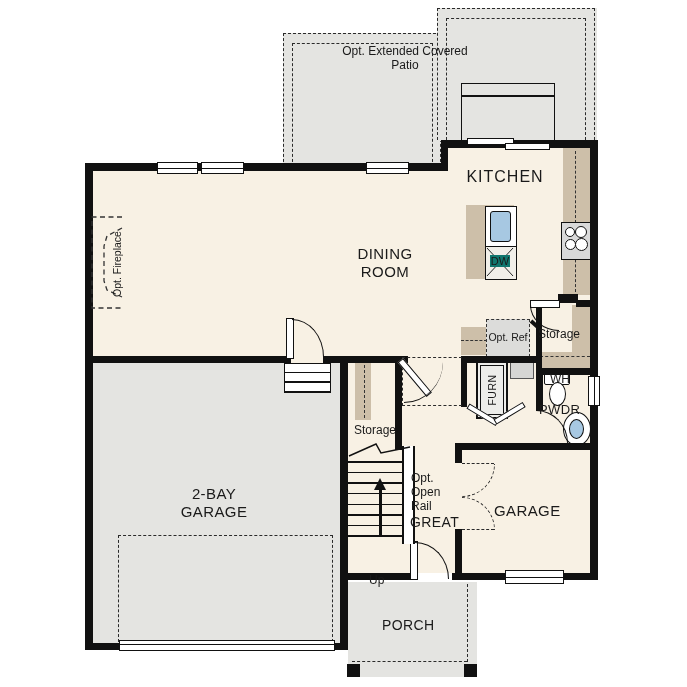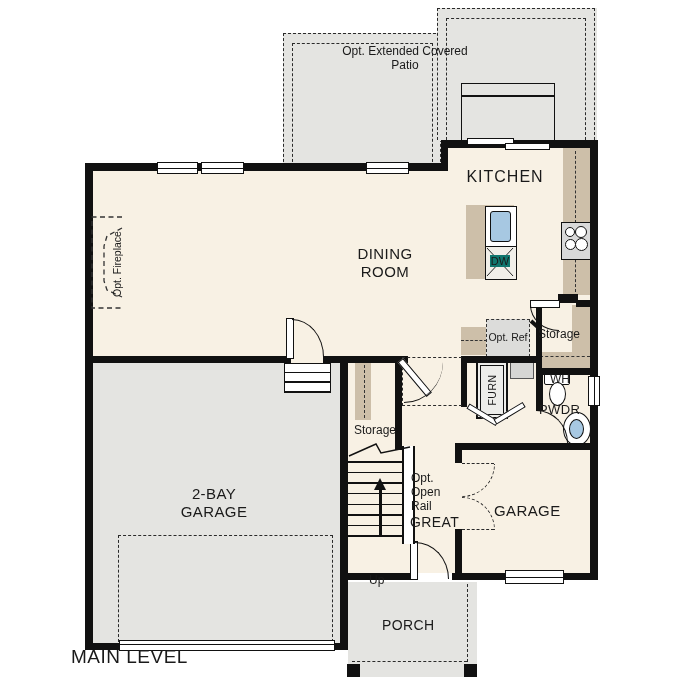--- a/index.html
+++ b/index.html
@@ -177,21 +177,20 @@
   </svg>
 
   <div class="sm ctr" style="left:302px;top:45px;width:130px;margin-left:38px;">Opt. Extended Covered Patio</div>
   <div class="lbl" style="left:462px;top:167px;width:86px;font-size:16px;letter-spacing:1px;">KITCHEN</div>
   <div class="lbl" style="left:345px;top:245px;width:80px;">DINING ROOM</div>
   <div class="lbl" style="left:164px;top:485px;width:100px;">2-BAY GARAGE</div>
   <div class="lbl" style="left:494px;top:502px;">GARAGE</div>
   <div class="lbl" style="left:410px;top:514px;font-size:14px;">GREAT</div>
   <div class="lbl" style="left:539px;top:402px;font-size:13px;">PWDR</div>
   <div class="lbl" style="left:382px;top:617px;font-size:14px;">PORCH</div>
-  <div class="lbl" style="left:71px;top:646px;font-size:19px;letter-spacing:.5px;">MAIN LEVEL</div>
   <div class="sm" style="left:538px;top:328px;">Storage</div>
   <div class="sm ctr" style="left:350px;top:424px;width:50px;">Storage</div>
   <div class="sm" style="left:369px;top:554px;margin-top:20px;">Up</div>
   <div class="sm" style="left:411px;top:472px;width:44px;">Opt. Open Rail</div>
   <div class="sm ctr" style="left:505px;top:373px;width:30px;margin-left:40px;">WH</div>
   <div class="abs tiny ctr" style="left:71px;top:258px;width:92px;transform:rotate(-90deg);">Opt. Fireplace</div>
   <div class="abs" style="left:485px;top:255px;width:30px;text-align:center;font-size:11px;"><span style="background:#0f766e;padding:0 1px;">DW</span></div>
 
 </div>
 

